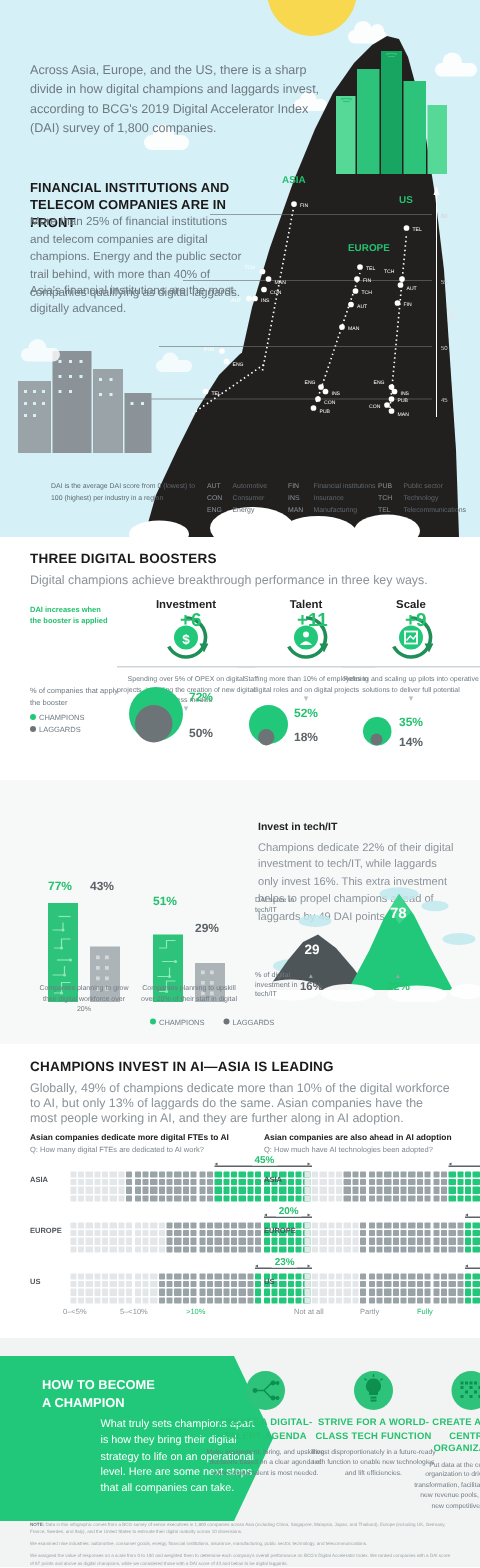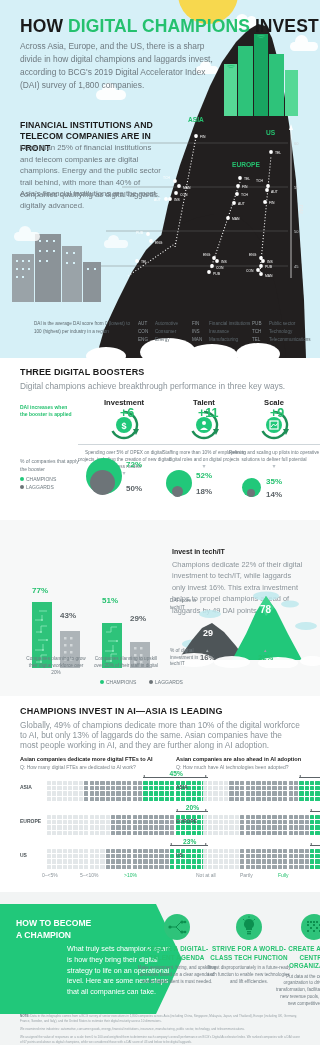--- a/index.html
+++ b/index.html
@@ -146,21 +146,21 @@
   .brkv{position:absolute;font-size:6.6px;font-weight:bold;color:#25c16f;}
   .axl{position:absolute;font-size:5px;color:#8b949a;}
   .axl.g{color:#25c16f;}
 
   
   .foot { position:absolute; top:892px; left:0; width:320px; height:153px;
           background:#f2f4f4; }
   .greenbar{position:absolute;left:0;top:12px;width:156px;height:110px;background:#21c87a;}
   .greenbar:after{content:"";position:absolute;right:-26px;top:0;width:0;height:0;
      border-top:55px solid transparent;border-bottom:55px solid transparent;border-left:26px solid #21c87a;}
-  .gb-h{position:absolute;left:16px;top:26px;font-size:8.6px;font-weight:bold;color:#fff;line-height:1.35;}
+  .gb-h{position:absolute;left:28px;top:26px;font-size:8.6px;font-weight:bold;color:#fff;line-height:1.35;}
   .gb-b{position:absolute;left:20px;top:52px;width:106px;font-size:7.2px;color:#fff;line-height:1.5;margin-left:47px;}
   .step{position:absolute;width:86px;text-align:center;}
   .step .ic{width:26px;height:26px;border-radius:50%;background:#2ec37a;margin:0 auto;position:relative;}
   .step .sh{font-size:6.3px;font-weight:bold;color:#25c16f;line-height:1.35;margin-top:5px;letter-spacing:.15px;}
   .step .sb{font-size:4.5px;color:#6f7a80;line-height:1.5;margin-top:3px;}
   .notes{position:absolute;left:20px;top:122px;width:282px;font-size:3.05px;
          color:#9aa3a8;line-height:1.65;}
   .notes b{color:#6f7a80;}
   .notes p{margin-bottom:3px;}
 </style>
@@ -302,21 +302,20 @@
       <div class="wifi" style="left:3px;top:30px;">
         <span style="width:10px;height:5px;top:5px;"></span>
         <span style="width:6px;height:3px;top:7px;"></span>
       </div>
       <div class="wifi" style="left:33px;top:0px;">
         <span style="width:10px;height:5px;top:5px;"></span>
         <span style="width:6px;height:3px;top:7px;"></span>
       </div>
     </div>
 
-    <h1 class="title"><span>HOW </span><span class="grn">DIGITAL CHAMPIONS</span><span> INVEST</span></h1>
 
     <div class="subtitle">Across Asia, Europe, and the US, there is a sharp divide in how digital champions and laggards invest, according to BCG's 2019 Digital Accelerator Index (DAI) survey of 1,800 companies.</div>
 
     <div class="fi-head">FINANCIAL INSTITUTIONS AND TELECOM COMPANIES ARE IN FRONT</div>
     <div class="fi-body">More than 25% of financial institutions and telecom companies are digital champions. Energy and the public sector trail behind, with more than 40% of companies qualifying as digital laggards.</div>
     <div class="fi-body2">Asia's financial institutions are the most digitally advanced.</div>
 
     <div style="position:absolute;left:12px;top:216px;width:92px;height:86px;">
       <div class="greybldg" style="left:0;bottom:0;width:22px;height:48px;"></div>
       <div class="greybldg d" style="left:23px;bottom:0;width:26px;height:68px;"></div>
@@ -471,21 +470,21 @@
           </g>
           <g fill="#8fe8bd">
               <circle cx="9" cy="60" r="1"></circle>
               <circle cx="11" cy="48" r="1"></circle>
           <circle cx="15" cy="38" r="1"></circle>
               <circle cx="9" cy="30" r="1"></circle>
               <circle cx="10" cy="18" r="1"></circle>
             </g>
         </svg>
       </div>
-      <div class="bval-k" style="left:40px;top:25px;">43%</div>
+      <div class="bval-k" style="left:40px;top:0;">43%</div>
       <div class="bar k" style="left:40px;width:20px;height:37px;bottom:0;">
         <svg width="20" height="37" viewBox="0 0 20 37" style="position:absolute;left:0;top:0;">
           <g fill="#d3d8da">
               <rect x="4" y="6" width="2.5" height="2.5"></rect>
               <rect x="10" y="6" width="2.5" height="2.5"></rect>
           <rect x="4" y="13" width="2.5" height="2.5"></rect>
               <rect x="10" y="13" width="2.5" height="2.5"></rect>
           <rect x="4" y="20" width="2.5" height="2.5"></rect>
               <rect x="10" y="20" width="2.5" height="2.5"></rect>
           <rect x="4" y="27" width="2.5" height="2.5"></rect>

